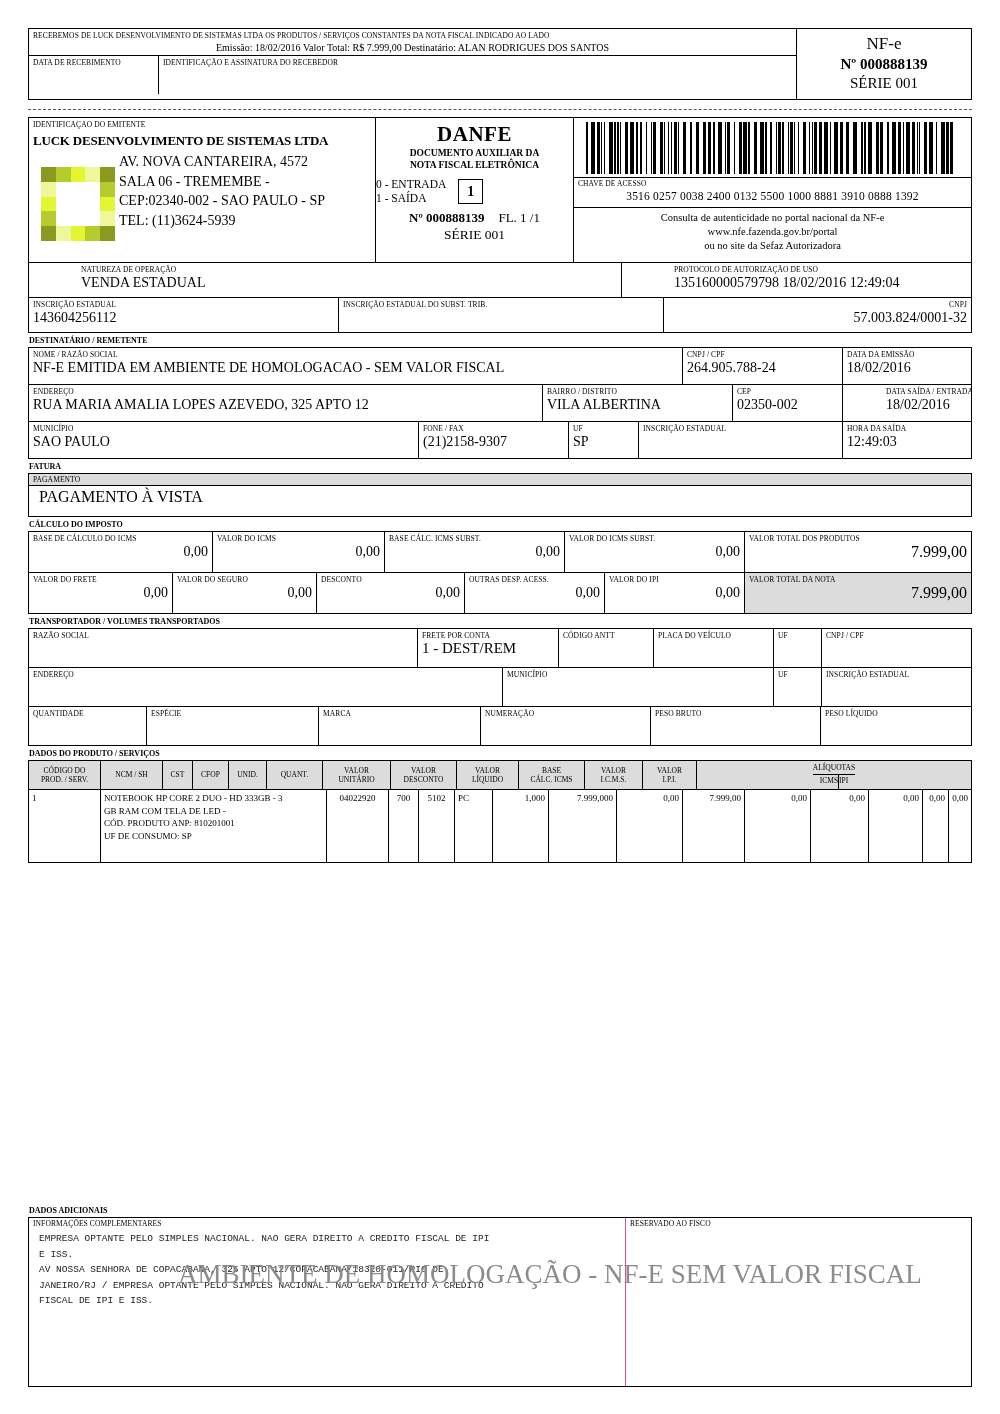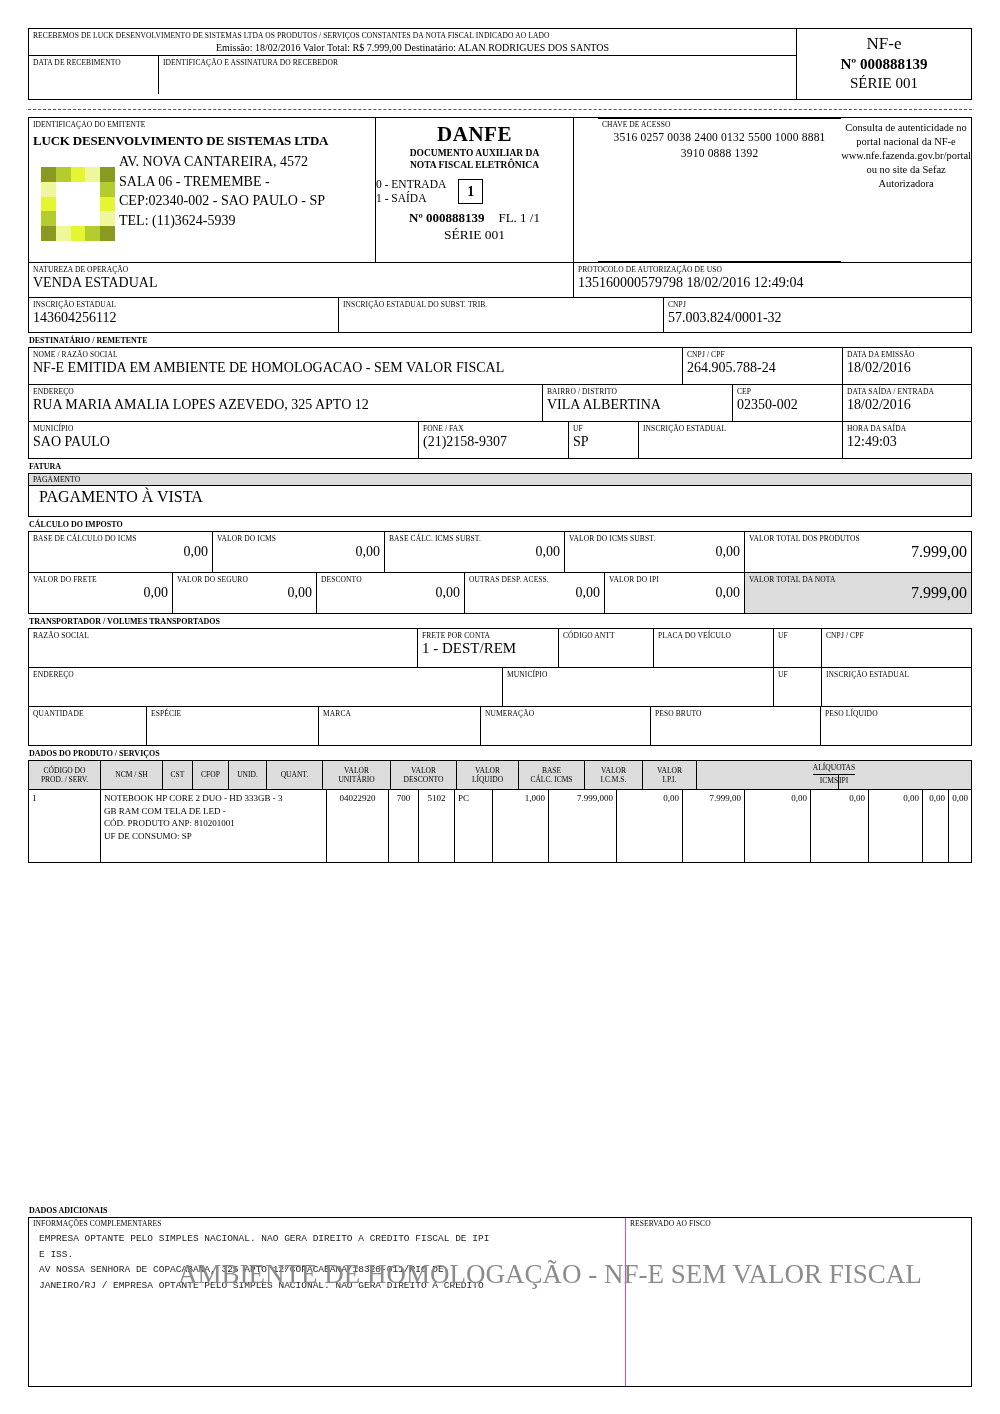--- a/index.html
+++ b/index.html
@@ -61,30 +61,30 @@
   #danfe-title { font-size:21px; font-weight:bold; line-height:25px; letter-spacing:0.5px; }
   #danfe-sub { font-size:9.5px; font-weight:bold; line-height:12px; }
   #danfe-io { display:flex; align-items:center; margin-top:6px; }
   #io-text { font-size:11.5px; line-height:14px; text-align:left; }
   #io-box { width:25px; height:25px; border:1px solid #000; margin-left:12px;
             font-size:14px; font-weight:bold; line-height:23px; }
   #danfe-num { font-size:13px; font-weight:bold; margin-top:5px; display:inline-block; }
   #danfe-fl { font-size:13px; font-weight:normal; margin-left:10px; }
   #danfe-serie { font-size:13.5px; line-height:17px; }
 
-  #chave-col { flex:1; display:flex; flex-direction:row; }
+  #chave-col { flex:1; display:flex; flex-direction:column; }
   #barcode { height:52px; margin:4px 12px 3px 12px; display:flex; align-items:stretch; overflow:hidden; }
   #barcode span { display:block; height:100%; }
   #chave-row { border-top:1px solid #000; border-bottom:1px solid #000; padding:1px 4px 3px 4px; }
   #chave-val { font-size:11.5px; text-align:center; line-height:16px; letter-spacing:0.2px; }
   #consulta { flex:1; text-align:center; font-size:10.5px; line-height:14px; padding-top:3px; }
 
   
   #nat { border:1px solid #000; border-top:none; display:flex; }
-  #nat .cell { height:34px; }
+  #nat .cell { height:34px;margin-left:48px; }
 
   #ie-row { border:1px solid #000; border-top:none; display:flex; }
   #ie-row .cell { height:34px; }
 
   
   .tbl { border:1px solid #000; }
   .tbl .row { border-bottom:1px solid #000; }
   .tbl .row:last-child { border-bottom:none; }
 
   
@@ -402,21 +402,21 @@
 
   <div id="ie-row">
     <div class="cell" style="width:310px;">
       <div class="lbl">INSCRIÇÃO ESTADUAL</div>
       <div class="val">143604256112</div>
     </div>
     <div class="cell" style="width:325px;">
       <div class="lbl">INSCRIÇÃO ESTADUAL DO SUBST. TRIB.</div>
       <div class="val"></div>
     </div>
-    <div class="cell" style="flex:1;">
+    <div class="cell" style="flex:1;text-align:right;">
       <div class="lbl">CNPJ</div>
       <div class="val">57.003.824/0001-32</div>
     </div>
   </div>
 
   <div class="sechdr">DESTINATÁRIO / REMETENTE</div>
   <div class="tbl">
     <div class="row">
       <div class="cell" style="width:654px;height:36px;">
         <div class="lbl">NOME / RAZÃO SOCIAL</div>
@@ -437,21 +437,21 @@
         <div class="val">RUA MARIA AMALIA LOPES AZEVEDO, 325 APTO 12</div>
       </div>
       <div class="cell" style="width:190px;height:36px;">
         <div class="lbl">BAIRRO / DISTRITO</div>
         <div class="val">VILA ALBERTINA</div>
       </div>
       <div class="cell" style="width:110px;height:36px;">
         <div class="lbl">CEP</div>
         <div class="val">02350-002</div>
       </div>
-      <div class="cell" style="flex:1;height:36px;">
+      <div class="cell" style="flex:1;height:36px;margin-left:39px;">
         <div class="lbl">DATA SAÍDA / ENTRADA</div>
         <div class="val">18/02/2016</div>
       </div>
     </div>
     <div class="row">
       <div class="cell" style="width:390px;height:36px;">
         <div class="lbl">MUNICÍPIO</div>
         <div class="val">SAO PAULO</div>
       </div>
       <div class="cell" style="width:150px;height:36px;">
@@ -679,20 +679,21 @@
 
   <div class="sechdr">DADOS ADICIONAIS</div>
   <div id="dados">
     <div id="info-comp">
       <div class="lbl">INFORMAÇÕES COMPLEMENTARES</div>
       <div id="info-text">
         <div>EMPRESA OPTANTE PELO SIMPLES NACIONAL. NAO GERA DIREITO A CREDITO FISCAL DE IPI</div>
         <div>E ISS.</div>
         <div>AV NOSSA SENHORA DE COPACABANA, 325 APTO 12/COPACABANA/18320-011/RIO DE</div>
         <div>JANEIRO/RJ / EMPRESA OPTANTE PELO SIMPLES NACIONAL. NAO GERA DIREITO A CREDITO</div>
+        <div>FISCAL DE IPI E ISS.</div>
       </div>
     </div>
     <div id="fisco">
       <div class="lbl">RESERVADO AO FISCO</div>
       <div class="val"></div>
     </div>
   </div>
 
 </div>
 

